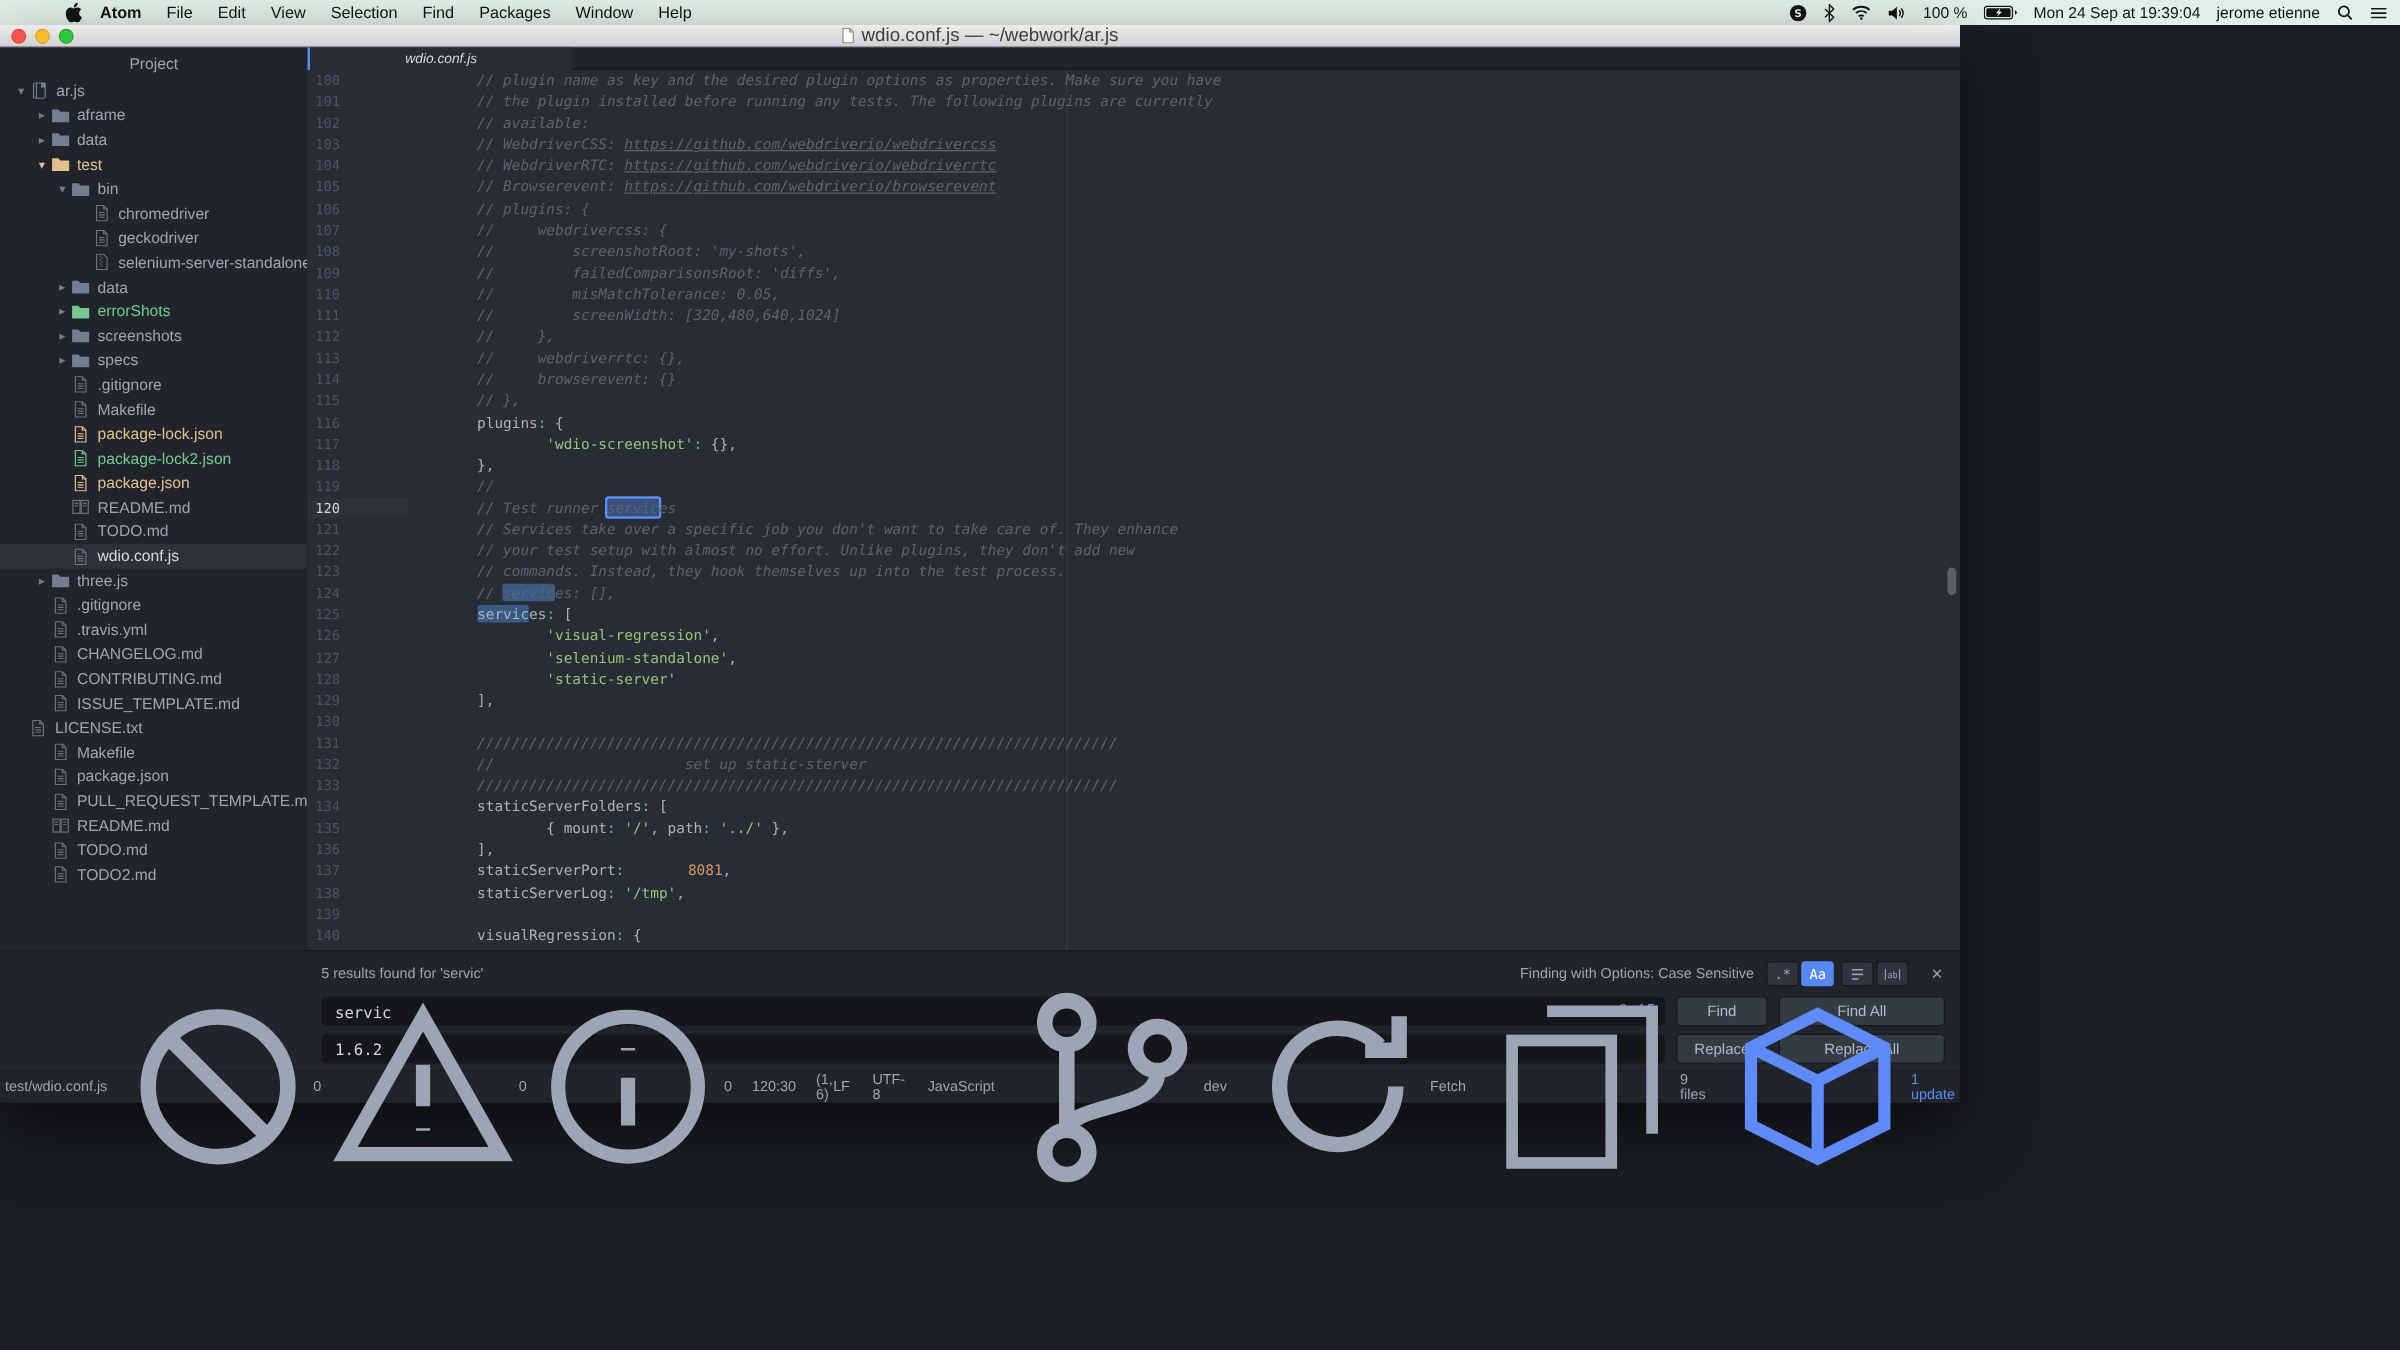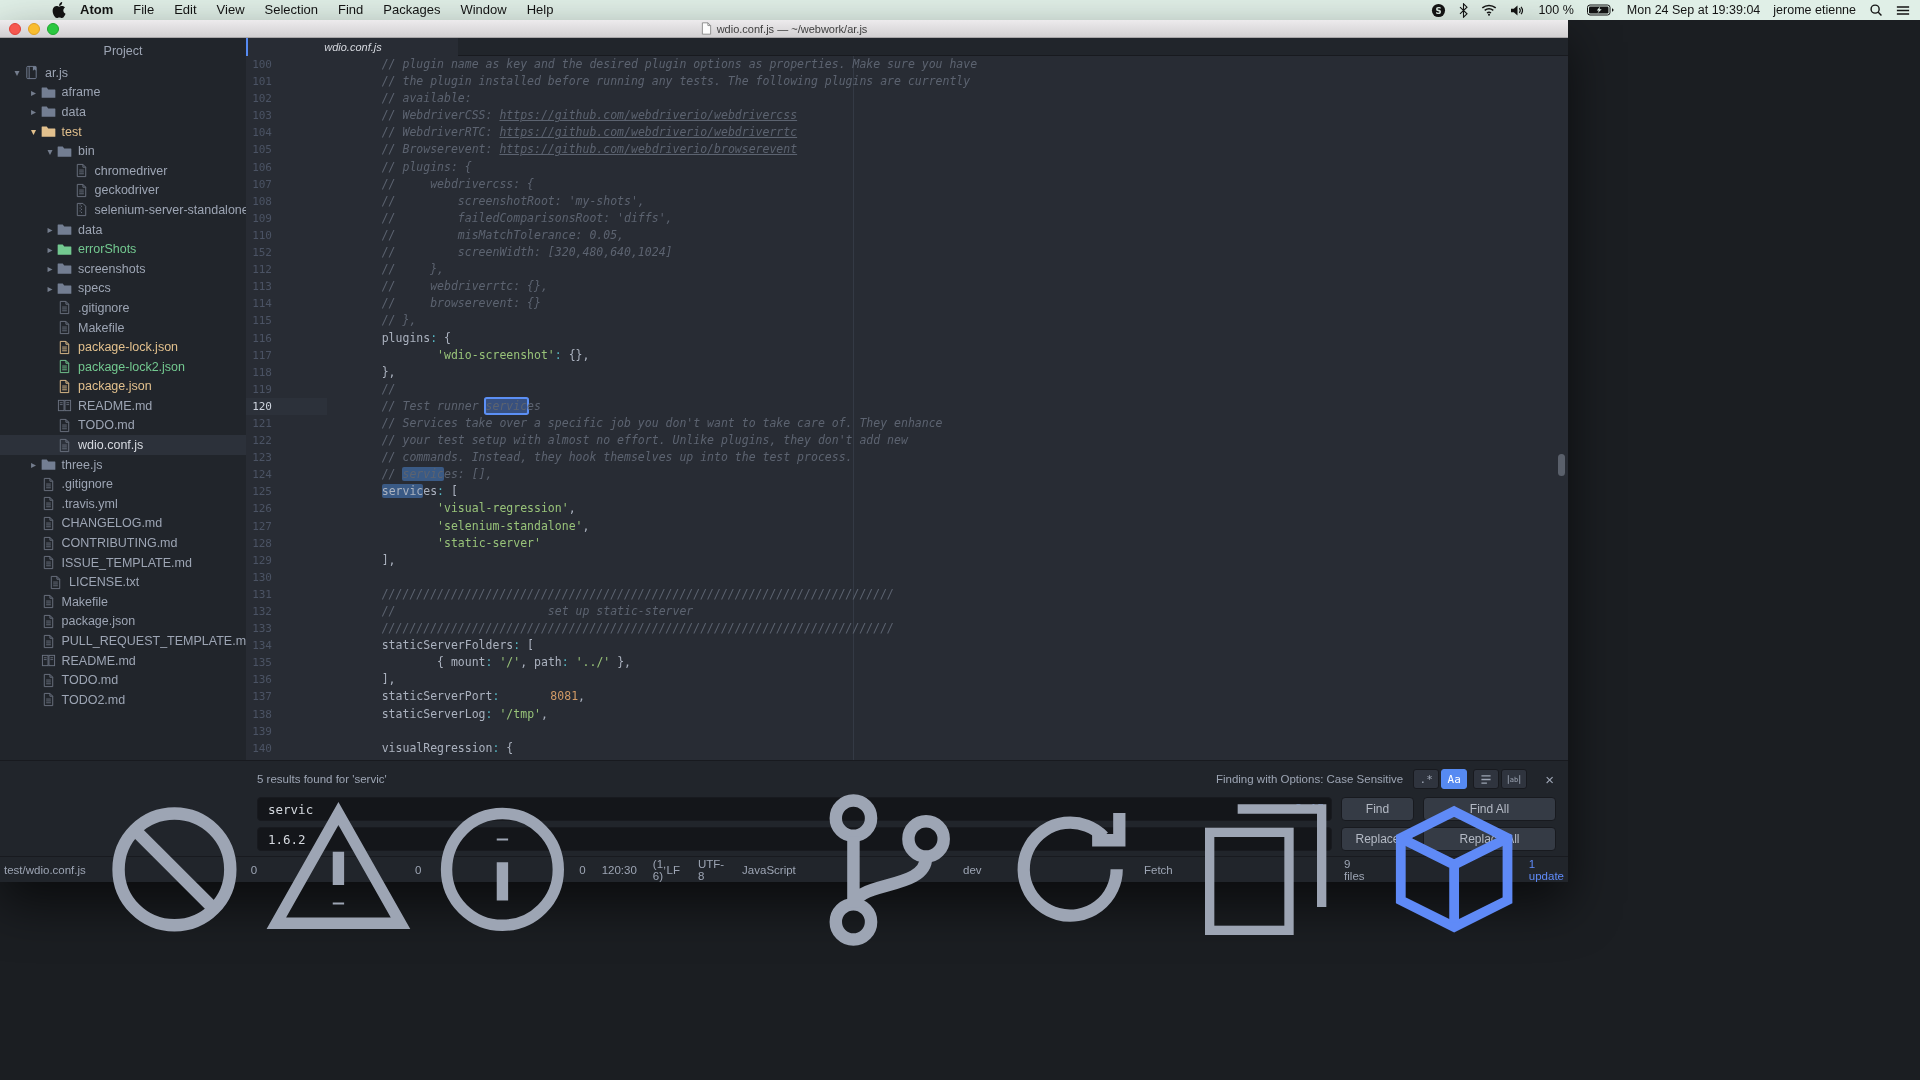--- a/index.html
+++ b/index.html
@@ -16,21 +16,21 @@
   .mb-ic { display:inline-flex; align-items:center; }
   .mb-ic svg { display:block; }
   .mb-text { font-size:12.5px; }
 
   
   .window { position:absolute; left:0; top:20px; width:1568px; height:862px; background:#282c34;
             border-radius:0 0 6px 6px; box-shadow:0 22px 50px rgba(0,0,0,.6); }
 
   .titlebar { position:absolute; left:0; top:0; width:100%; height:18px;
               background:linear-gradient(#edebed,#d2d0d2); border-bottom:1px solid #a8a6a8;
-              display:flex; align-items:center; justify-content:center; font-size:11px; color:#3e3e3e; gap:5px; }
+              display:flex; align-items:center; justify-content:center; font-size:15px; color:#3e3e3e; gap:5px; }
   .lights { position:absolute; left:9px; top:3px; display:flex; gap:7px; }
   .light { width:12px; height:12px; border-radius:50%; }
   .light.r { background:#f6574f; border:1px solid #df4038; }
   .light.y { background:#f9bd2f; border:1px solid #dfa023; }
   .light.g { background:#2bc840; border:1px solid #1fa62f; }
   .titledoc { width:11px; height:13px; display:inline-flex; }
 
   
   .tree { position:absolute; left:0; top:18px; width:246px; height:722px; background:#21252b; overflow:hidden;
           font-size:12.5px; color:#9da5b4; }
@@ -456,21 +456,21 @@
           <span class="chev"></span>
           <span class="ticon">
             <svg viewBox="0 0 16 16" fill="none" stroke="currentColor">
               <path d="M3.5 1.5h6l3 3v10h-9z"></path>
               <path d="M9.5 1.5v3h3"></path>
               <path d="M5.5 7.5h5M5.5 9.5h5M5.5 11.5h5" stroke-width=".9"></path>
             </svg>
           </span>
           <span>ISSUE_TEMPLATE.md</span>
         </div>
-        <div class="tree-row file-row" style="padding-left: 34px;">
+        <div class="tree-row file-row" style="padding-left: 9px;">
           <span class="chev"></span>
           <span class="ticon">
             <svg viewBox="0 0 16 16" fill="none" stroke="currentColor">
               <path d="M3.5 1.5h6l3 3v10h-9z"></path>
               <path d="M9.5 1.5v3h3"></path>
               <path d="M5.5 7.5h5M5.5 9.5h5M5.5 11.5h5" stroke-width=".9"></path>
             </svg>
           </span>
           <span>LICENSE.txt</span>
         </div>
@@ -555,21 +555,21 @@
           <div class="code-line"><div class="gutter">101</div><div class="lcontent"><span class="tc">    // the plugin installed before running any tests. The following plugins are currently</span></div></div>
           <div class="code-line"><div class="gutter">102</div><div class="lcontent"><span class="tc">    // available:</span></div></div>
           <div class="code-line"><div class="gutter">103</div><div class="lcontent"><span class="tc">    // WebdriverCSS: </span><span class="tu">https://github.com/webdriverio/webdrivercss</span></div></div>
           <div class="code-line"><div class="gutter">104</div><div class="lcontent"><span class="tc">    // WebdriverRTC: </span><span class="tu">https://github.com/webdriverio/webdriverrtc</span></div></div>
           <div class="code-line"><div class="gutter">105</div><div class="lcontent"><span class="tc">    // Browserevent: </span><span class="tu">https://github.com/webdriverio/browserevent</span></div></div>
           <div class="code-line"><div class="gutter">106</div><div class="lcontent"><span class="tc">    // plugins: {</span></div></div>
           <div class="code-line"><div class="gutter">107</div><div class="lcontent"><span class="tc">    //     webdrivercss: {</span></div></div>
           <div class="code-line"><div class="gutter">108</div><div class="lcontent"><span class="tc">    //         screenshotRoot: 'my-shots',</span></div></div>
           <div class="code-line"><div class="gutter">109</div><div class="lcontent"><span class="tc">    //         failedComparisonsRoot: 'diffs',</span></div></div>
           <div class="code-line"><div class="gutter">110</div><div class="lcontent"><span class="tc">    //         misMatchTolerance: 0.05,</span></div></div>
-          <div class="code-line"><div class="gutter">152</div><div class="lcontent"><span class="tc">    //         screenWidth: [320,480,640,1024]</span></div></div>
+          <div class="code-line"><div class="gutter">111</div><div class="lcontent"><span class="tc">    //         screenWidth: [320,480,640,1024]</span></div></div>
           <div class="code-line"><div class="gutter">112</div><div class="lcontent"><span class="tc">    //     },</span></div></div>
           <div class="code-line"><div class="gutter">113</div><div class="lcontent"><span class="tc">    //     webdriverrtc: {},</span></div></div>
           <div class="code-line"><div class="gutter">114</div><div class="lcontent"><span class="tc">    //     browserevent: {}</span></div></div>
           <div class="code-line"><div class="gutter">115</div><div class="lcontent"><span class="tc">    // },</span></div></div>
           <div class="code-line"><div class="gutter">116</div><div class="lcontent"><span class="tp">    plugins</span><span class="to">:</span><span class="tp"> {</span></div></div>
           <div class="code-line"><div class="gutter">117</div><div class="lcontent"><span class="tp">            </span><span class="ts">'wdio-screenshot'</span><span class="to">:</span><span class="tp"> {},</span></div></div>
           <div class="code-line"><div class="gutter">118</div><div class="lcontent"><span class="tp">    },</span></div></div>
           <div class="code-line"><div class="gutter">119</div><div class="lcontent"><span class="tc">    //</span></div></div>
           <div class="code-line"><div class="gutter cur">120</div><div class="lcontent"><span class="tc">    // Test runner </span><span class="tc hc">servic</span><span class="tc">es</span></div></div>
           <div class="code-line"><div class="gutter">121</div><div class="lcontent"><span class="tc">    // Services take over a specific job you don't want to take care of. They enhance</span></div></div>

